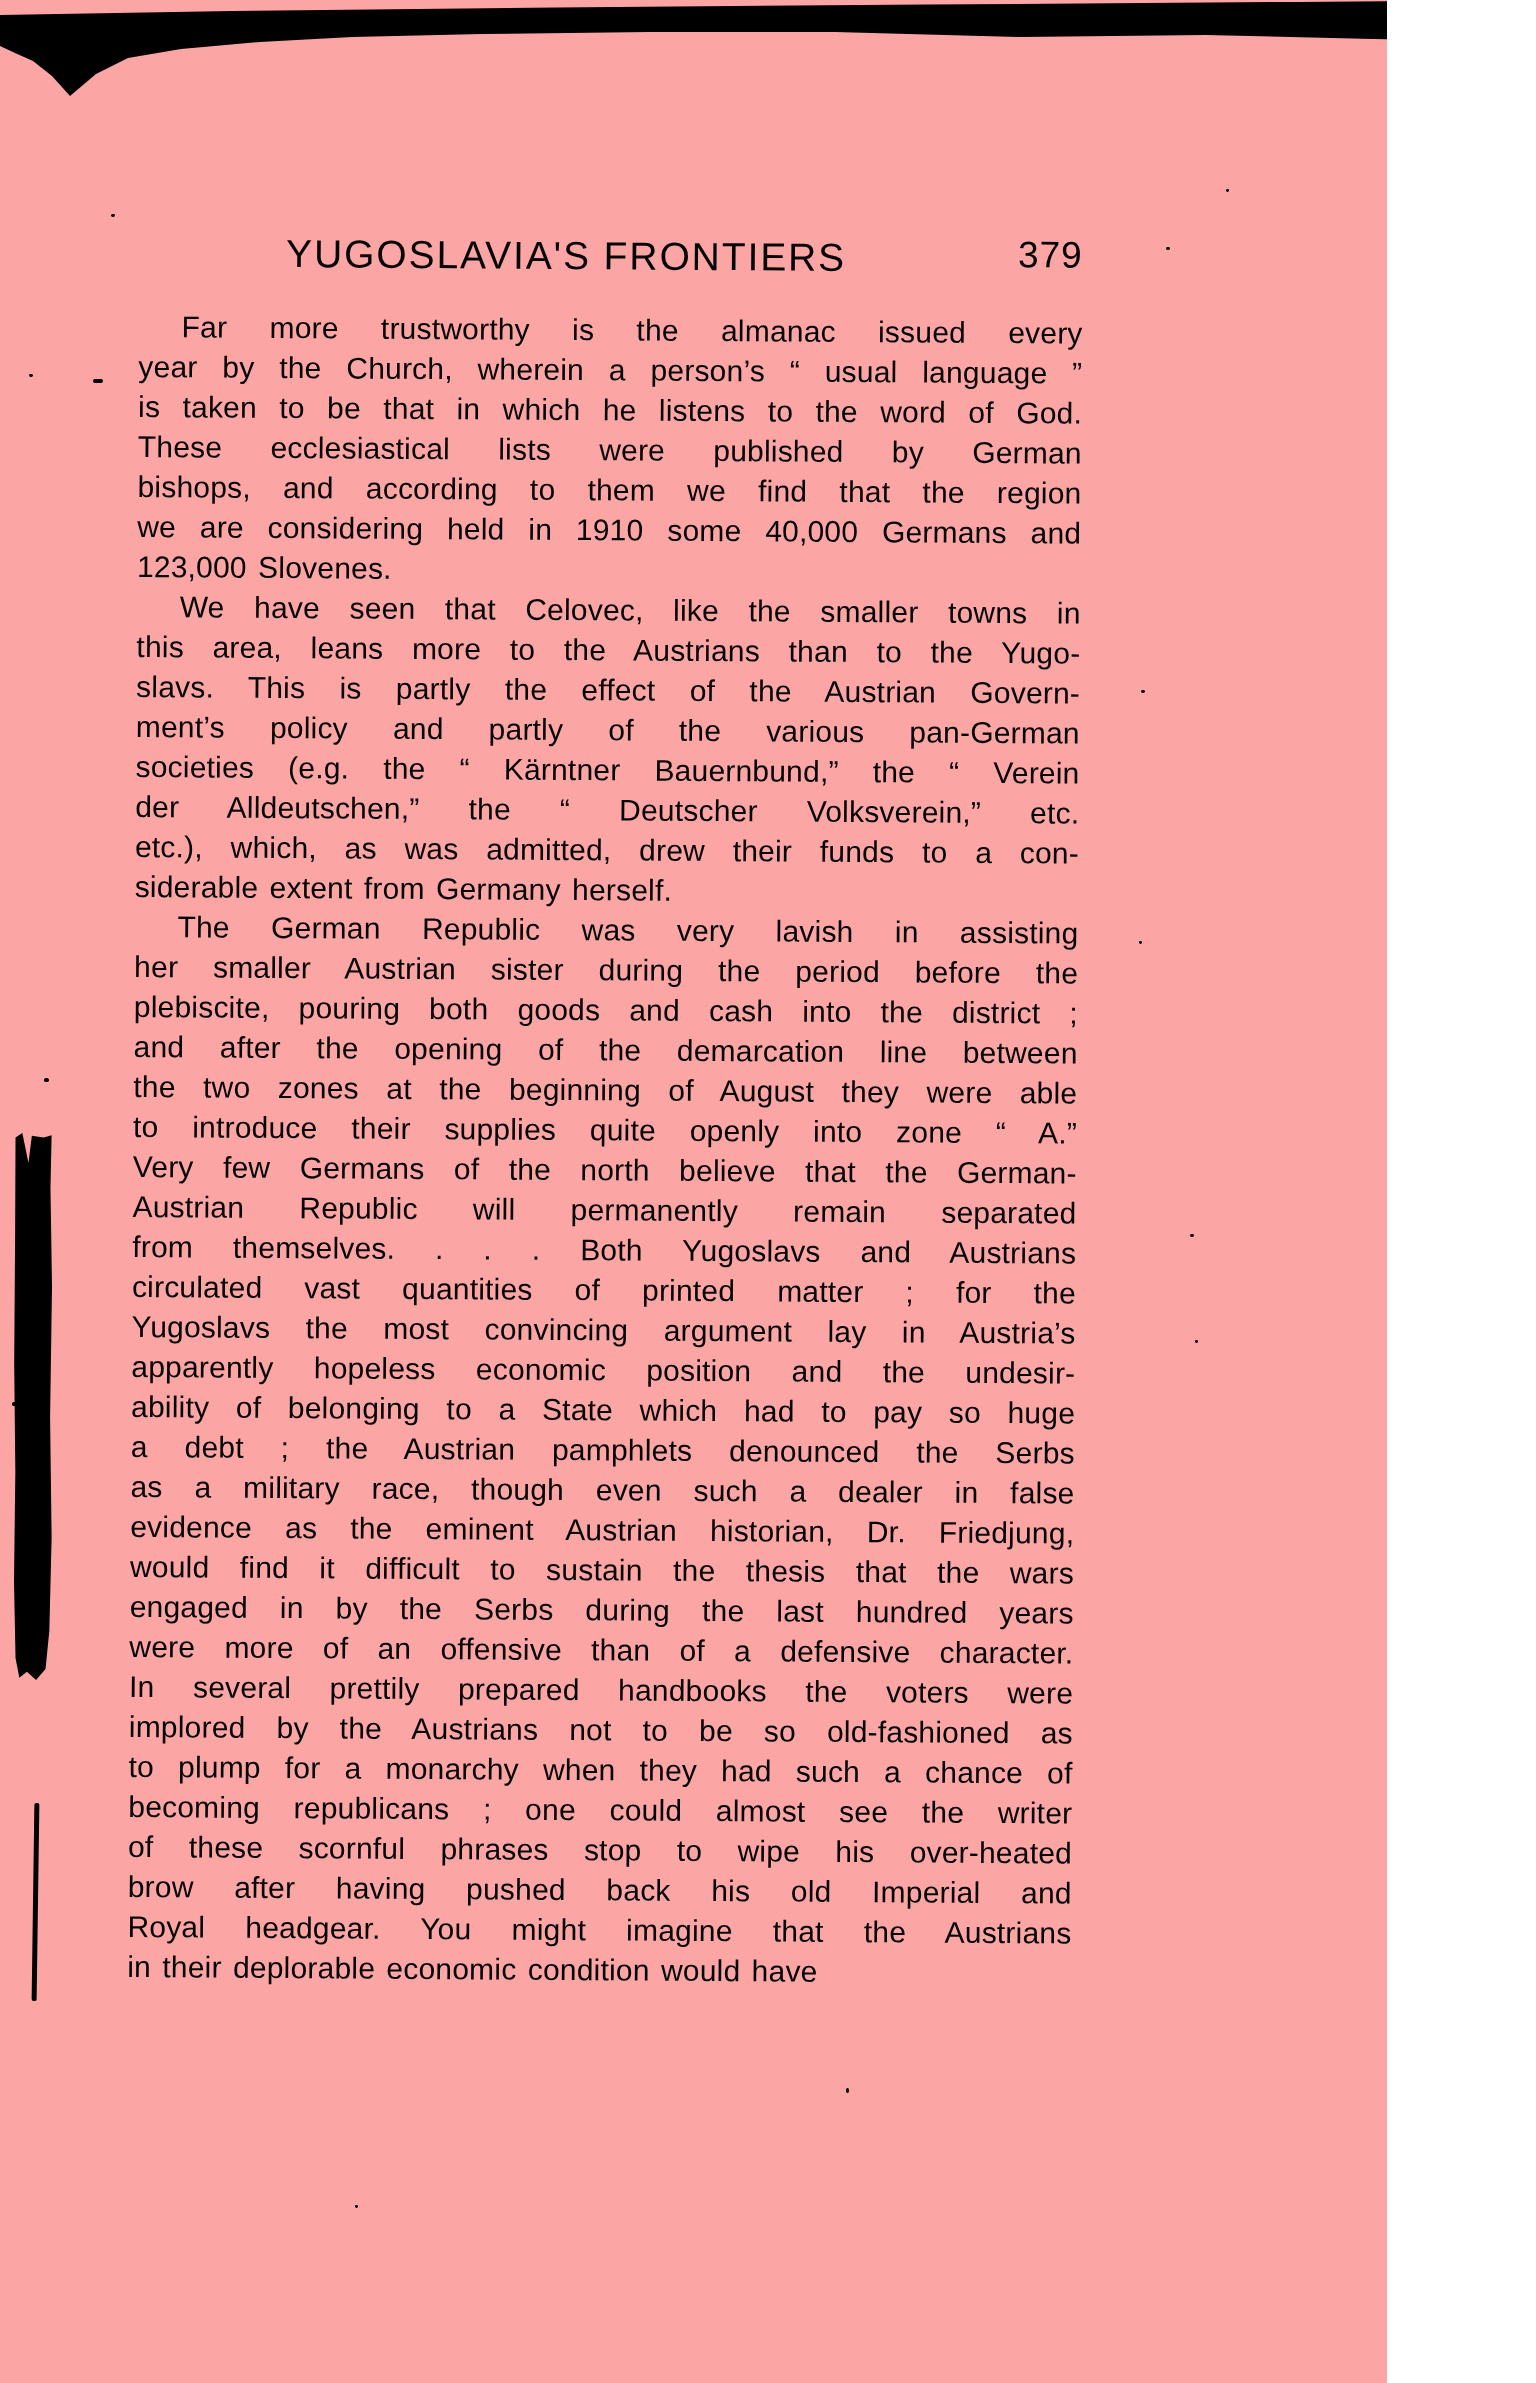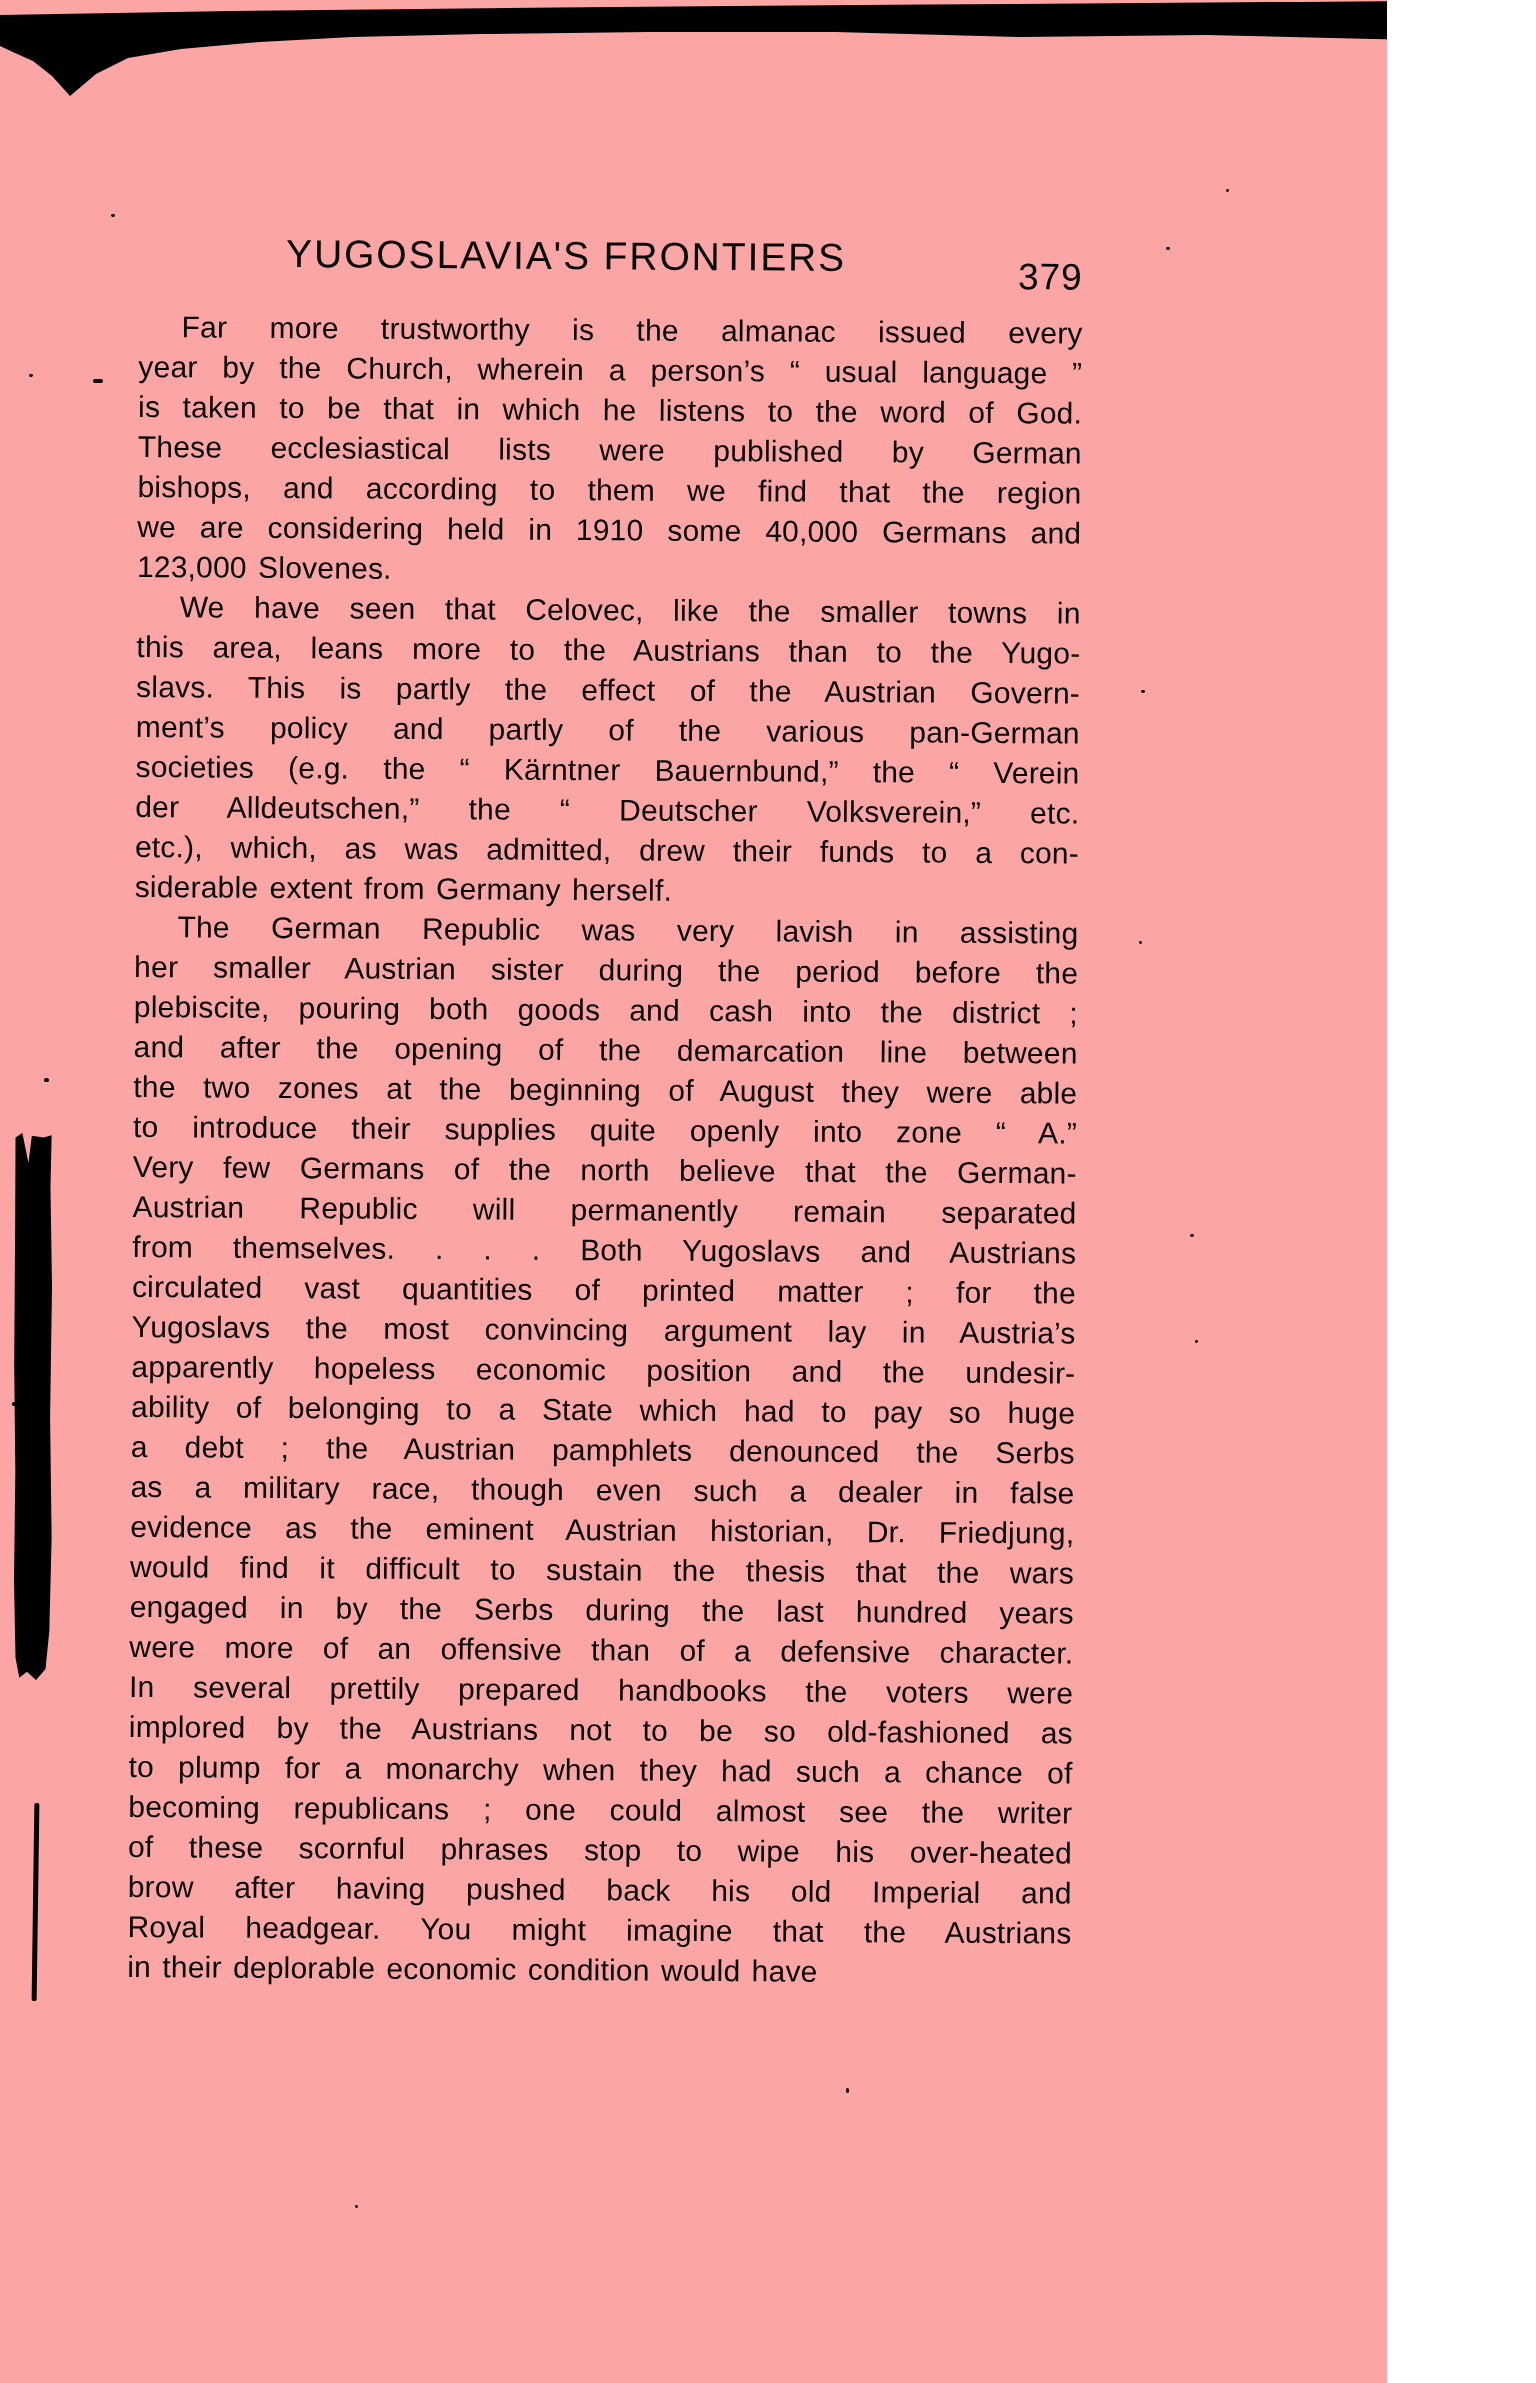--- a/index.html
+++ b/index.html
@@ -24,21 +24,21 @@
     position: absolute;
     left: 286px;
     top: 232px;
     font-size: 39px;
     letter-spacing: 1.9px;
     white-space: nowrap;
   }
   .page-number {
     position: absolute;
     left: 1018px;
-    top: 251px;
+    top: 229px;
     font-size: 37px;
     letter-spacing: 0.9px;
     white-space: nowrap;
   }
   .text-block {
     position: absolute;
     left: 139px;
     top: 308px;
     width: 944px;
     font-size: 30px;

